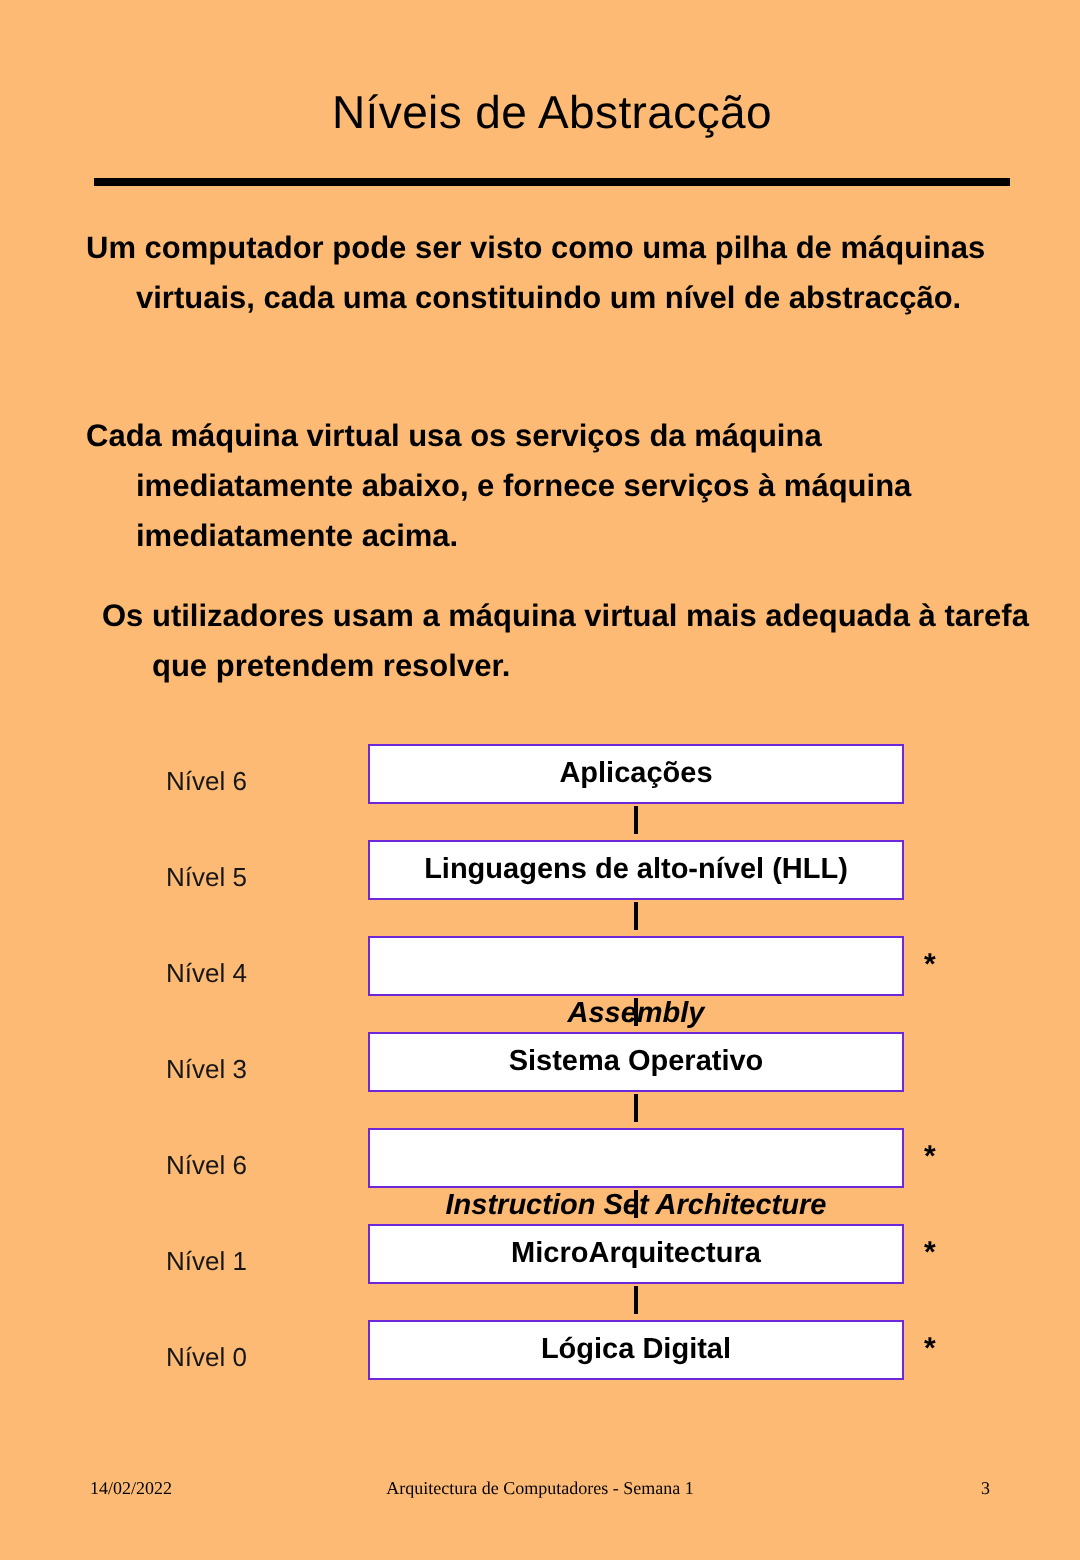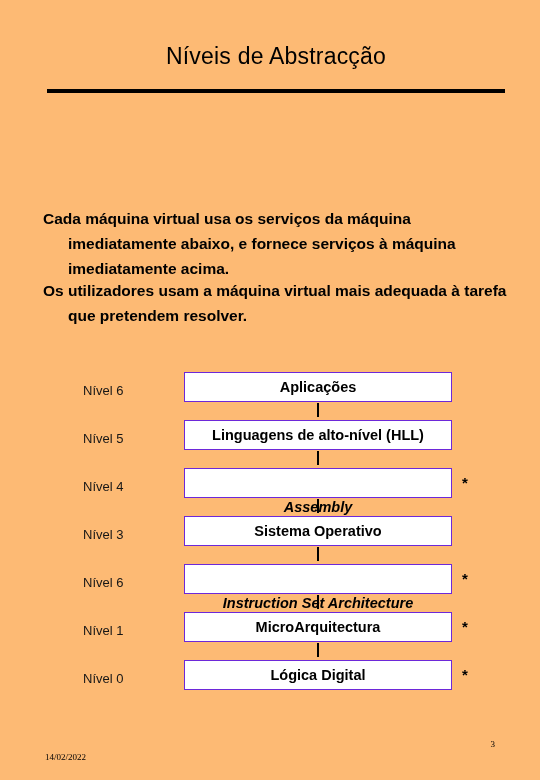--- a/index.html
+++ b/index.html
@@ -54,21 +54,21 @@
     font-weight: bold;
     line-height: 25px;
   }
   .body-block p {
     margin: 0;
     padding-left: 25px;
     text-indent: -25px;
   }
   #para-1 { top: 112px; }
   #para-2 { top: 206px; }
-  #para-3 { top: 278px; }
+  #para-3 { top: 296px; margin-left: 8px; }
 
   
   .levels {
     position: absolute;
     left: 0;
     top: 369px;
     width: 540px;
   }
   .level-row {
     position: relative;
@@ -133,21 +133,21 @@
     width: 540px;
     height: 40px;
     font-family: "Liberation Serif", serif;
     font-size: 9px;
     line-height: 12px;
     color: #000000;
   }
   .footer-date {
     position: absolute;
     left: 45px;
-    top: 16px;
+    top: 3px;
     white-space: nowrap;
   }
   .footer-center {
     position: absolute;
     left: 170px;
     top: 3px;
     width: 200px;
     text-align: center;
   }
   .footer-page {
@@ -159,20 +159,23 @@
 </style>
 </head>
 <body>
 
 <div class="slide">
 
   <div class="slide-title">Níveis de Abstracção</div>
 
   <div class="title-rule"></div>
 
+  <div class="body-block" id="para-1">
+    <p>Um computador pode ser visto como uma pilha de máquinas virtuais, cada uma constituindo um nível de abstracção.</p>
+  </div>
 
   <div class="body-block" id="para-2">
     <p>Cada máquina virtual usa os serviços da máquina imediatamente abaixo, e fornece serviços à máquina imediatamente acima.</p>
   </div>
 
   <div class="body-block" id="para-3">
     <p>Os utilizadores usam a máquina virtual mais adequada à tarefa que pretendem resolver.</p>
   </div>
 
   <div class="levels">
@@ -236,16 +239,17 @@
       <div class="level-box">
         <span class="level-box-text">Lógica Digital</span>
       </div>
       <div class="level-star">*</div>
     </div>
 
   </div>
 
   <div class="footer">
     <div class="footer-date">14/02/2022</div>
+    <div class="footer-center">Arquitectura de Computadores - Semana 1</div>
     <div class="footer-page">3</div>
   </div>
 
 </div>
 
 </body></html>

